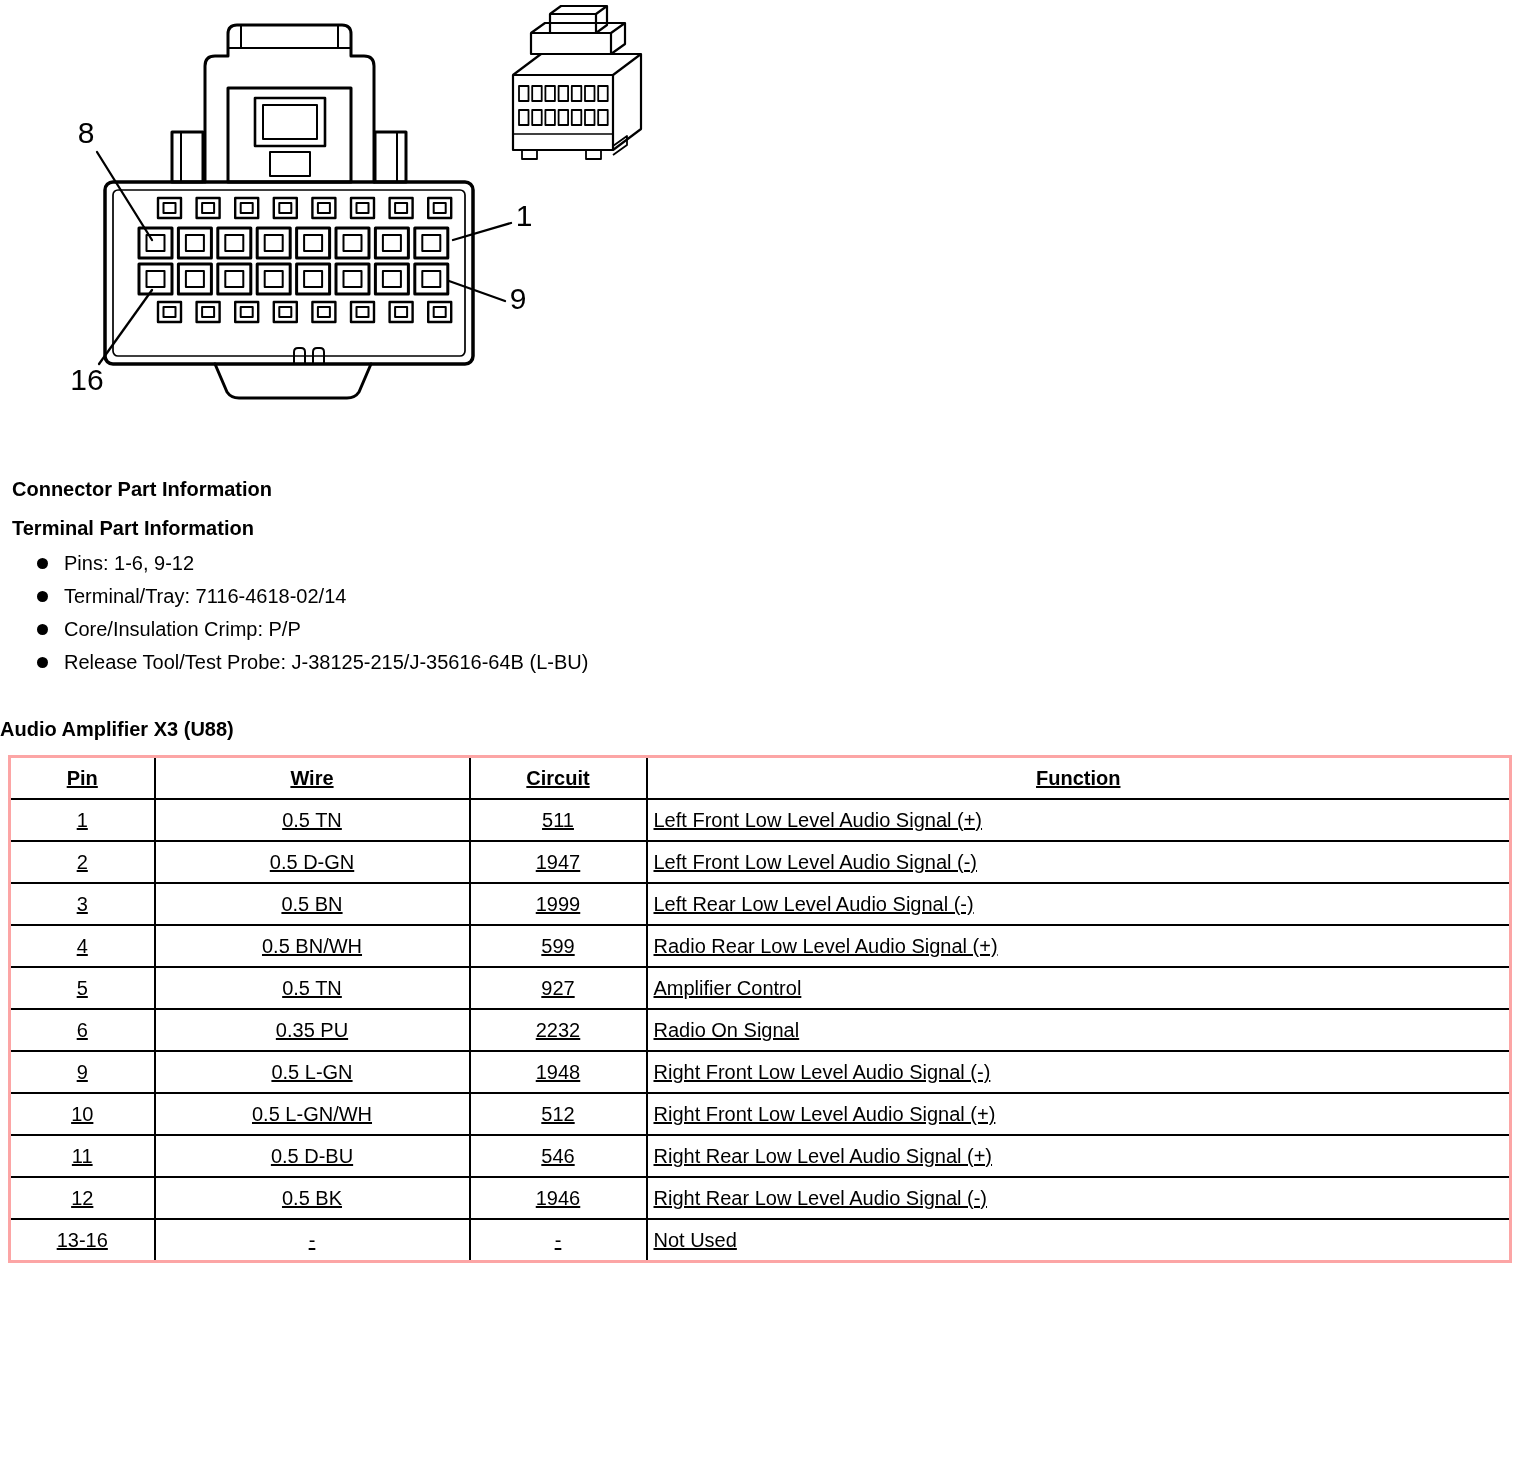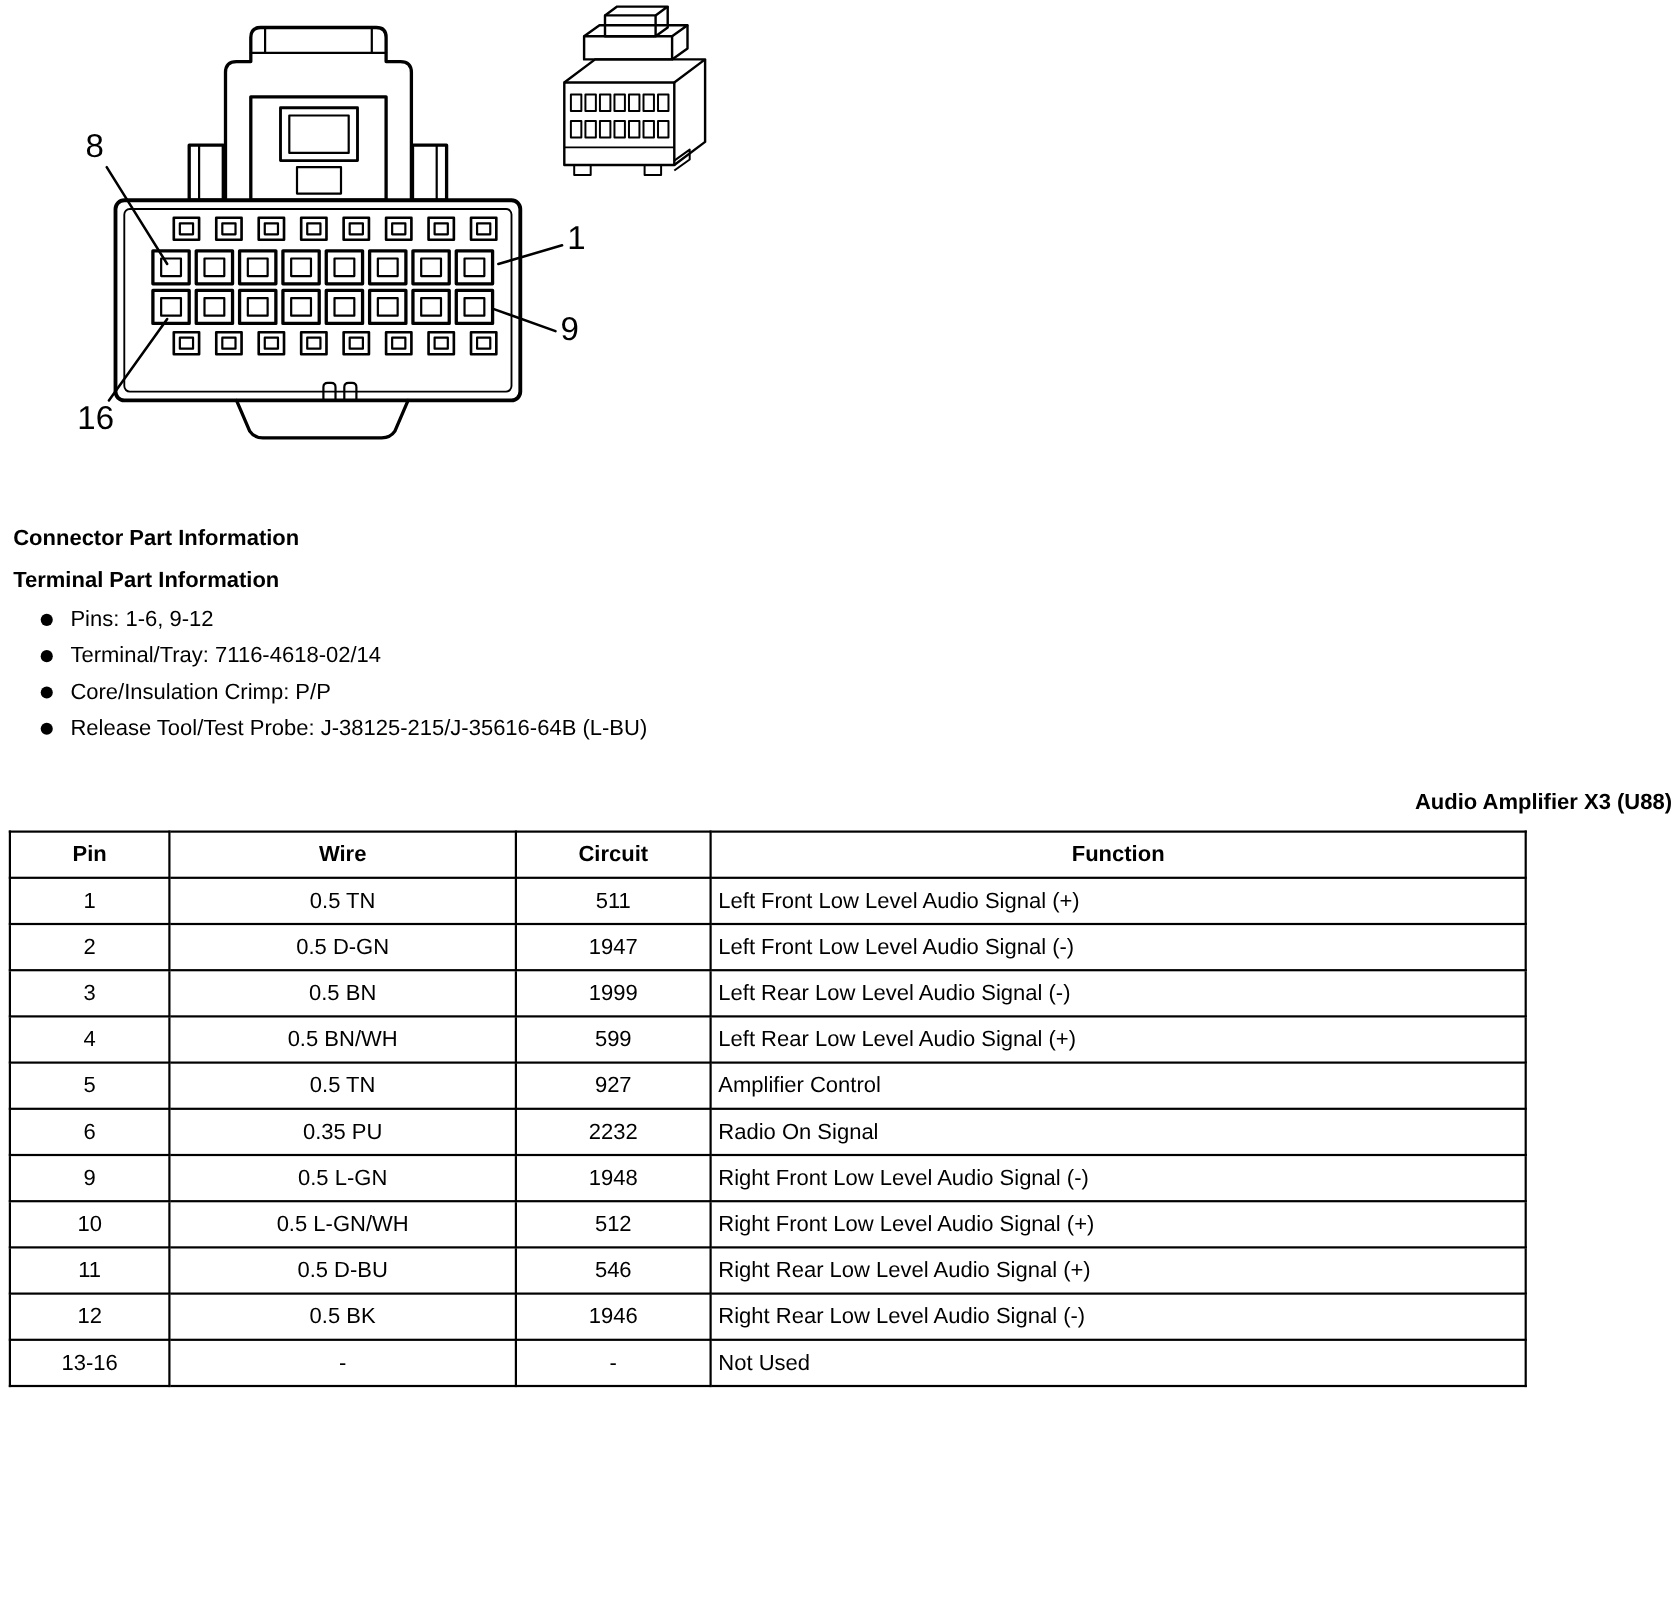--- a/index.html
+++ b/index.html
@@ -49,30 +49,30 @@
     left: 2px;
     top: 6px;
     width: 11px;
     height: 11px;
     border-radius: 50%;
     background: #000000;
   }
   .table-title {
     font-size: 20px;
     font-weight: bold;
-    text-align: right;
+    text-align: left;
     margin: 44px 0 14px 0;
-    padding-left: 24px;
   }
   table.pinout {
     border-collapse: collapse;
     table-layout: fixed;
-    width: 1380px;
+    width: 1504px;
     margin-left: 8px;
-    border: 1px solid #fca5a5;
+    border: 3px solid #fca5a5;
+    text-decoration: underline;
   }
   table.pinout th, table.pinout td {
     border: 2px solid #000000;
     font-size: 20px;
     line-height: 24px;
     padding: 8px 6px;
     overflow: hidden;
     white-space: nowrap;
   }
   table.pinout th { font-weight: bold; text-align: center; }
@@ -277,21 +277,21 @@
         <tr>
           <td class="col0">3</td>
           <td class="col1">0.5 BN</td>
           <td class="col2">1999</td>
           <td class="col3">Left Rear Low Level Audio Signal (-)</td>
         </tr>
         <tr>
           <td class="col0">4</td>
           <td class="col1">0.5 BN/WH</td>
           <td class="col2">599</td>
-          <td class="col3">Left Rear Low Level Audio Signal (+)</td>
+          <td class="col3">Radio Rear Low Level Audio Signal (+)</td>
         </tr>
         <tr>
           <td class="col0">5</td>
           <td class="col1">0.5 TN</td>
           <td class="col2">927</td>
           <td class="col3">Amplifier Control</td>
         </tr>
         <tr>
           <td class="col0">6</td>
           <td class="col1">0.35 PU</td>

